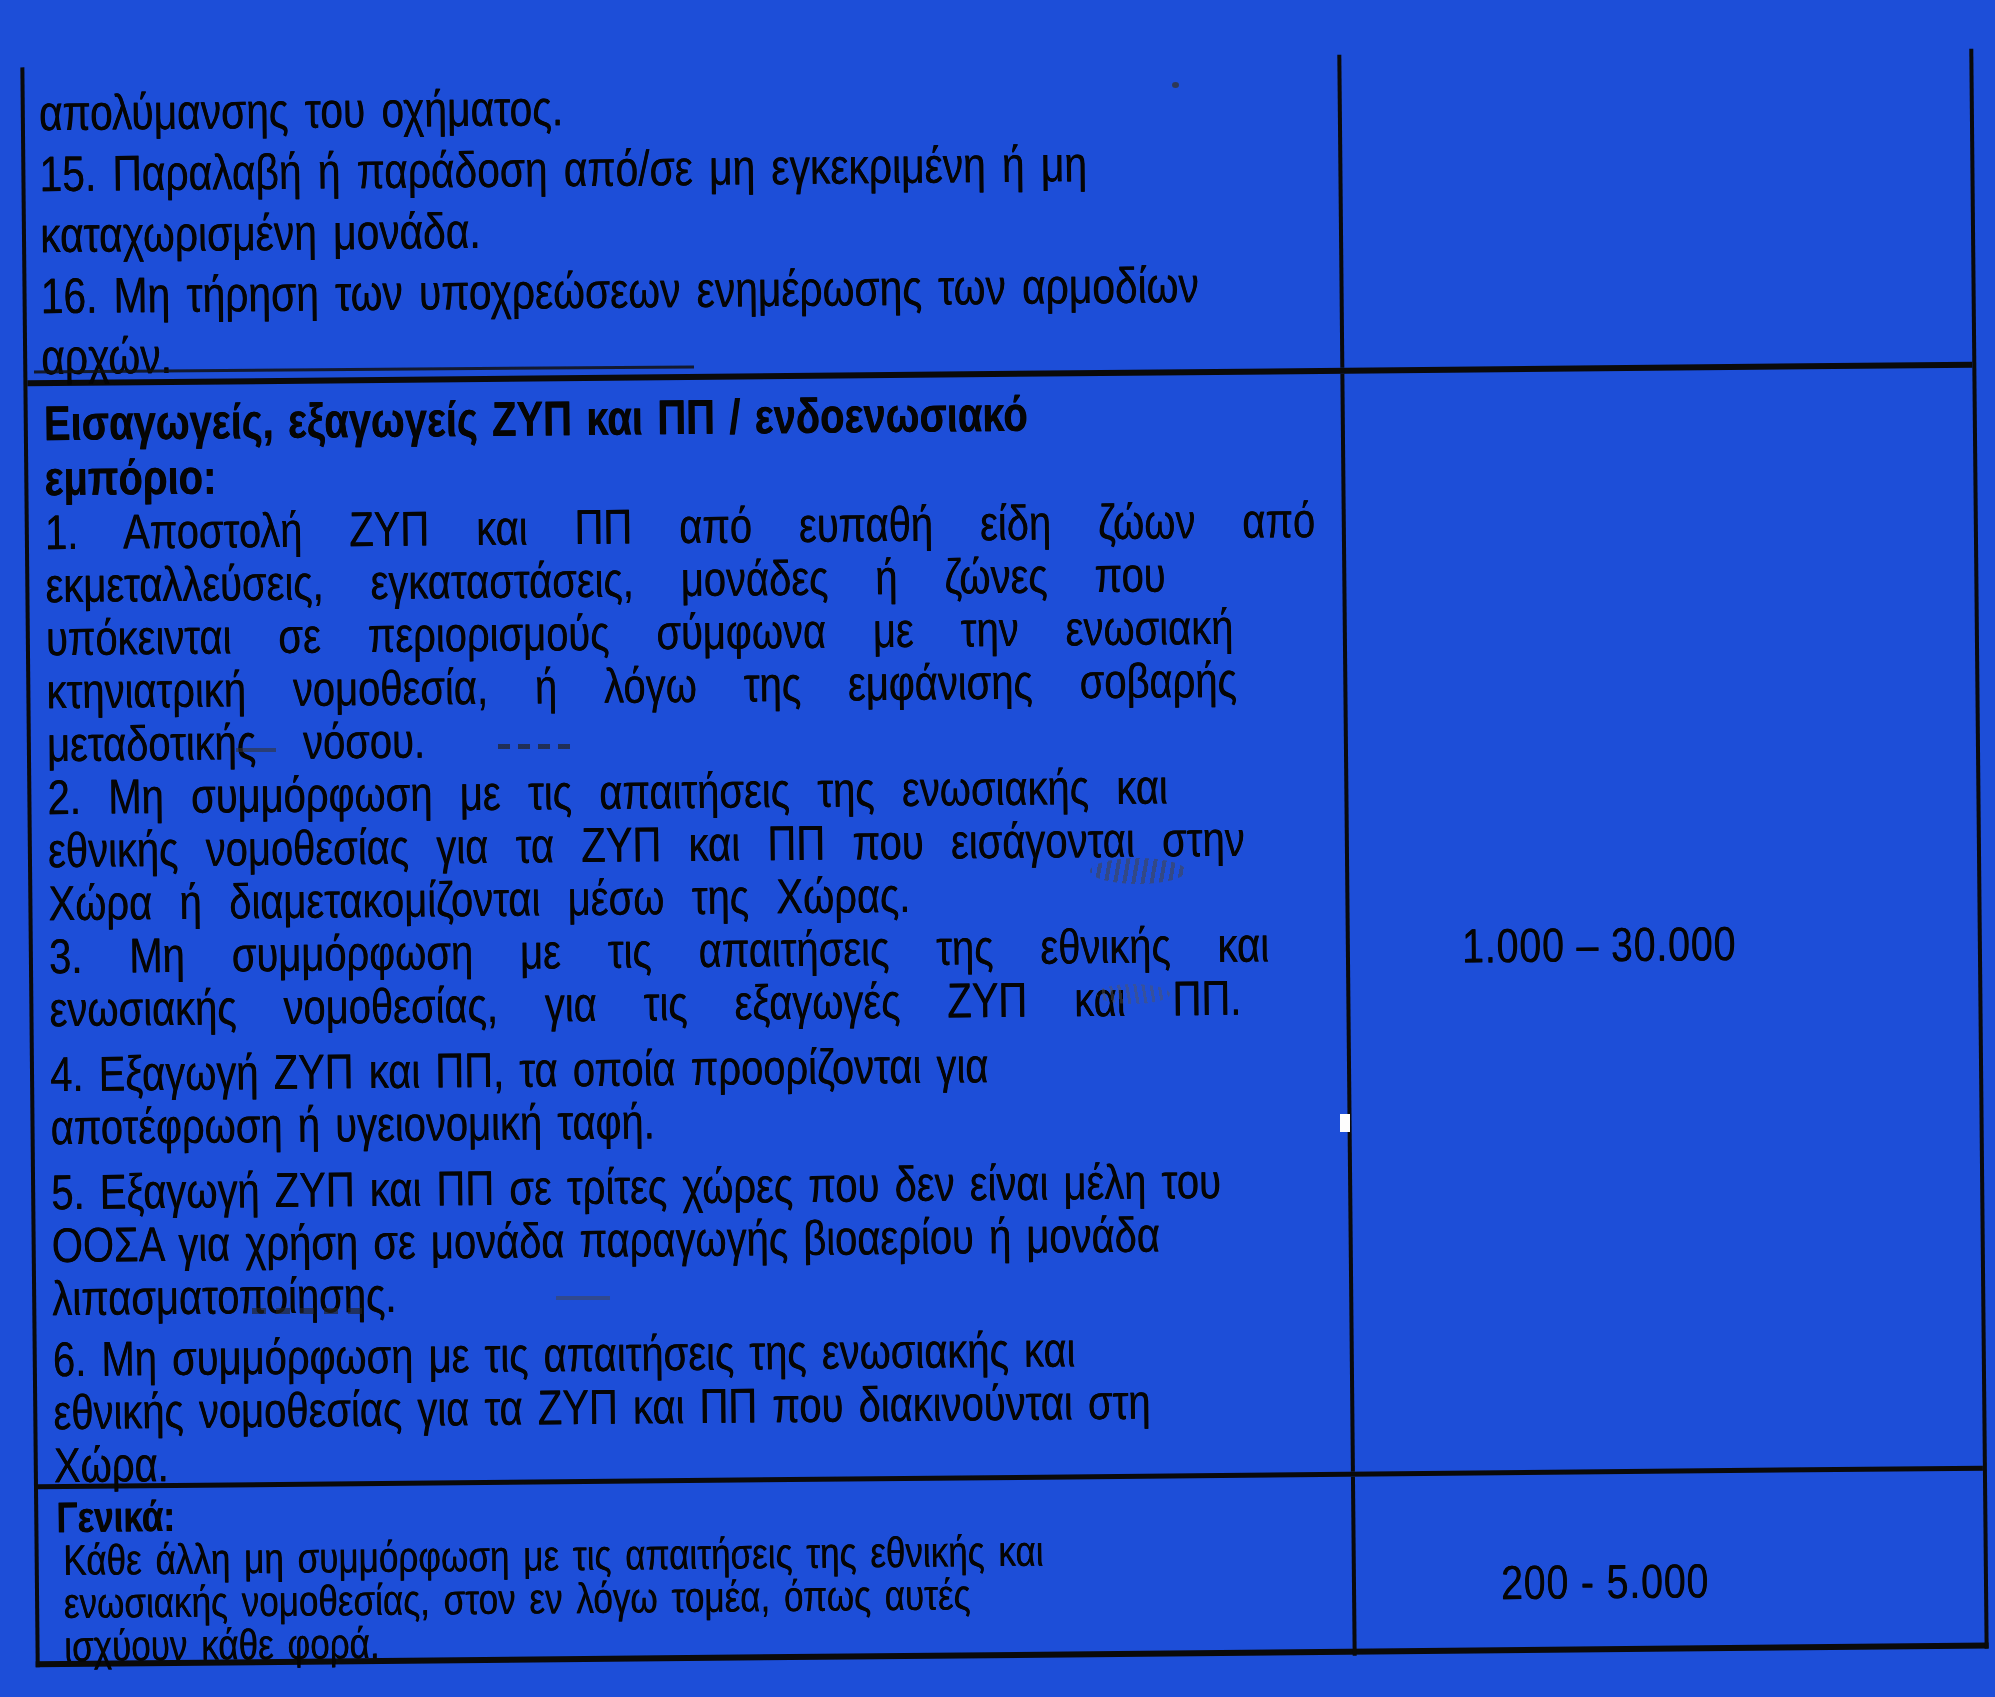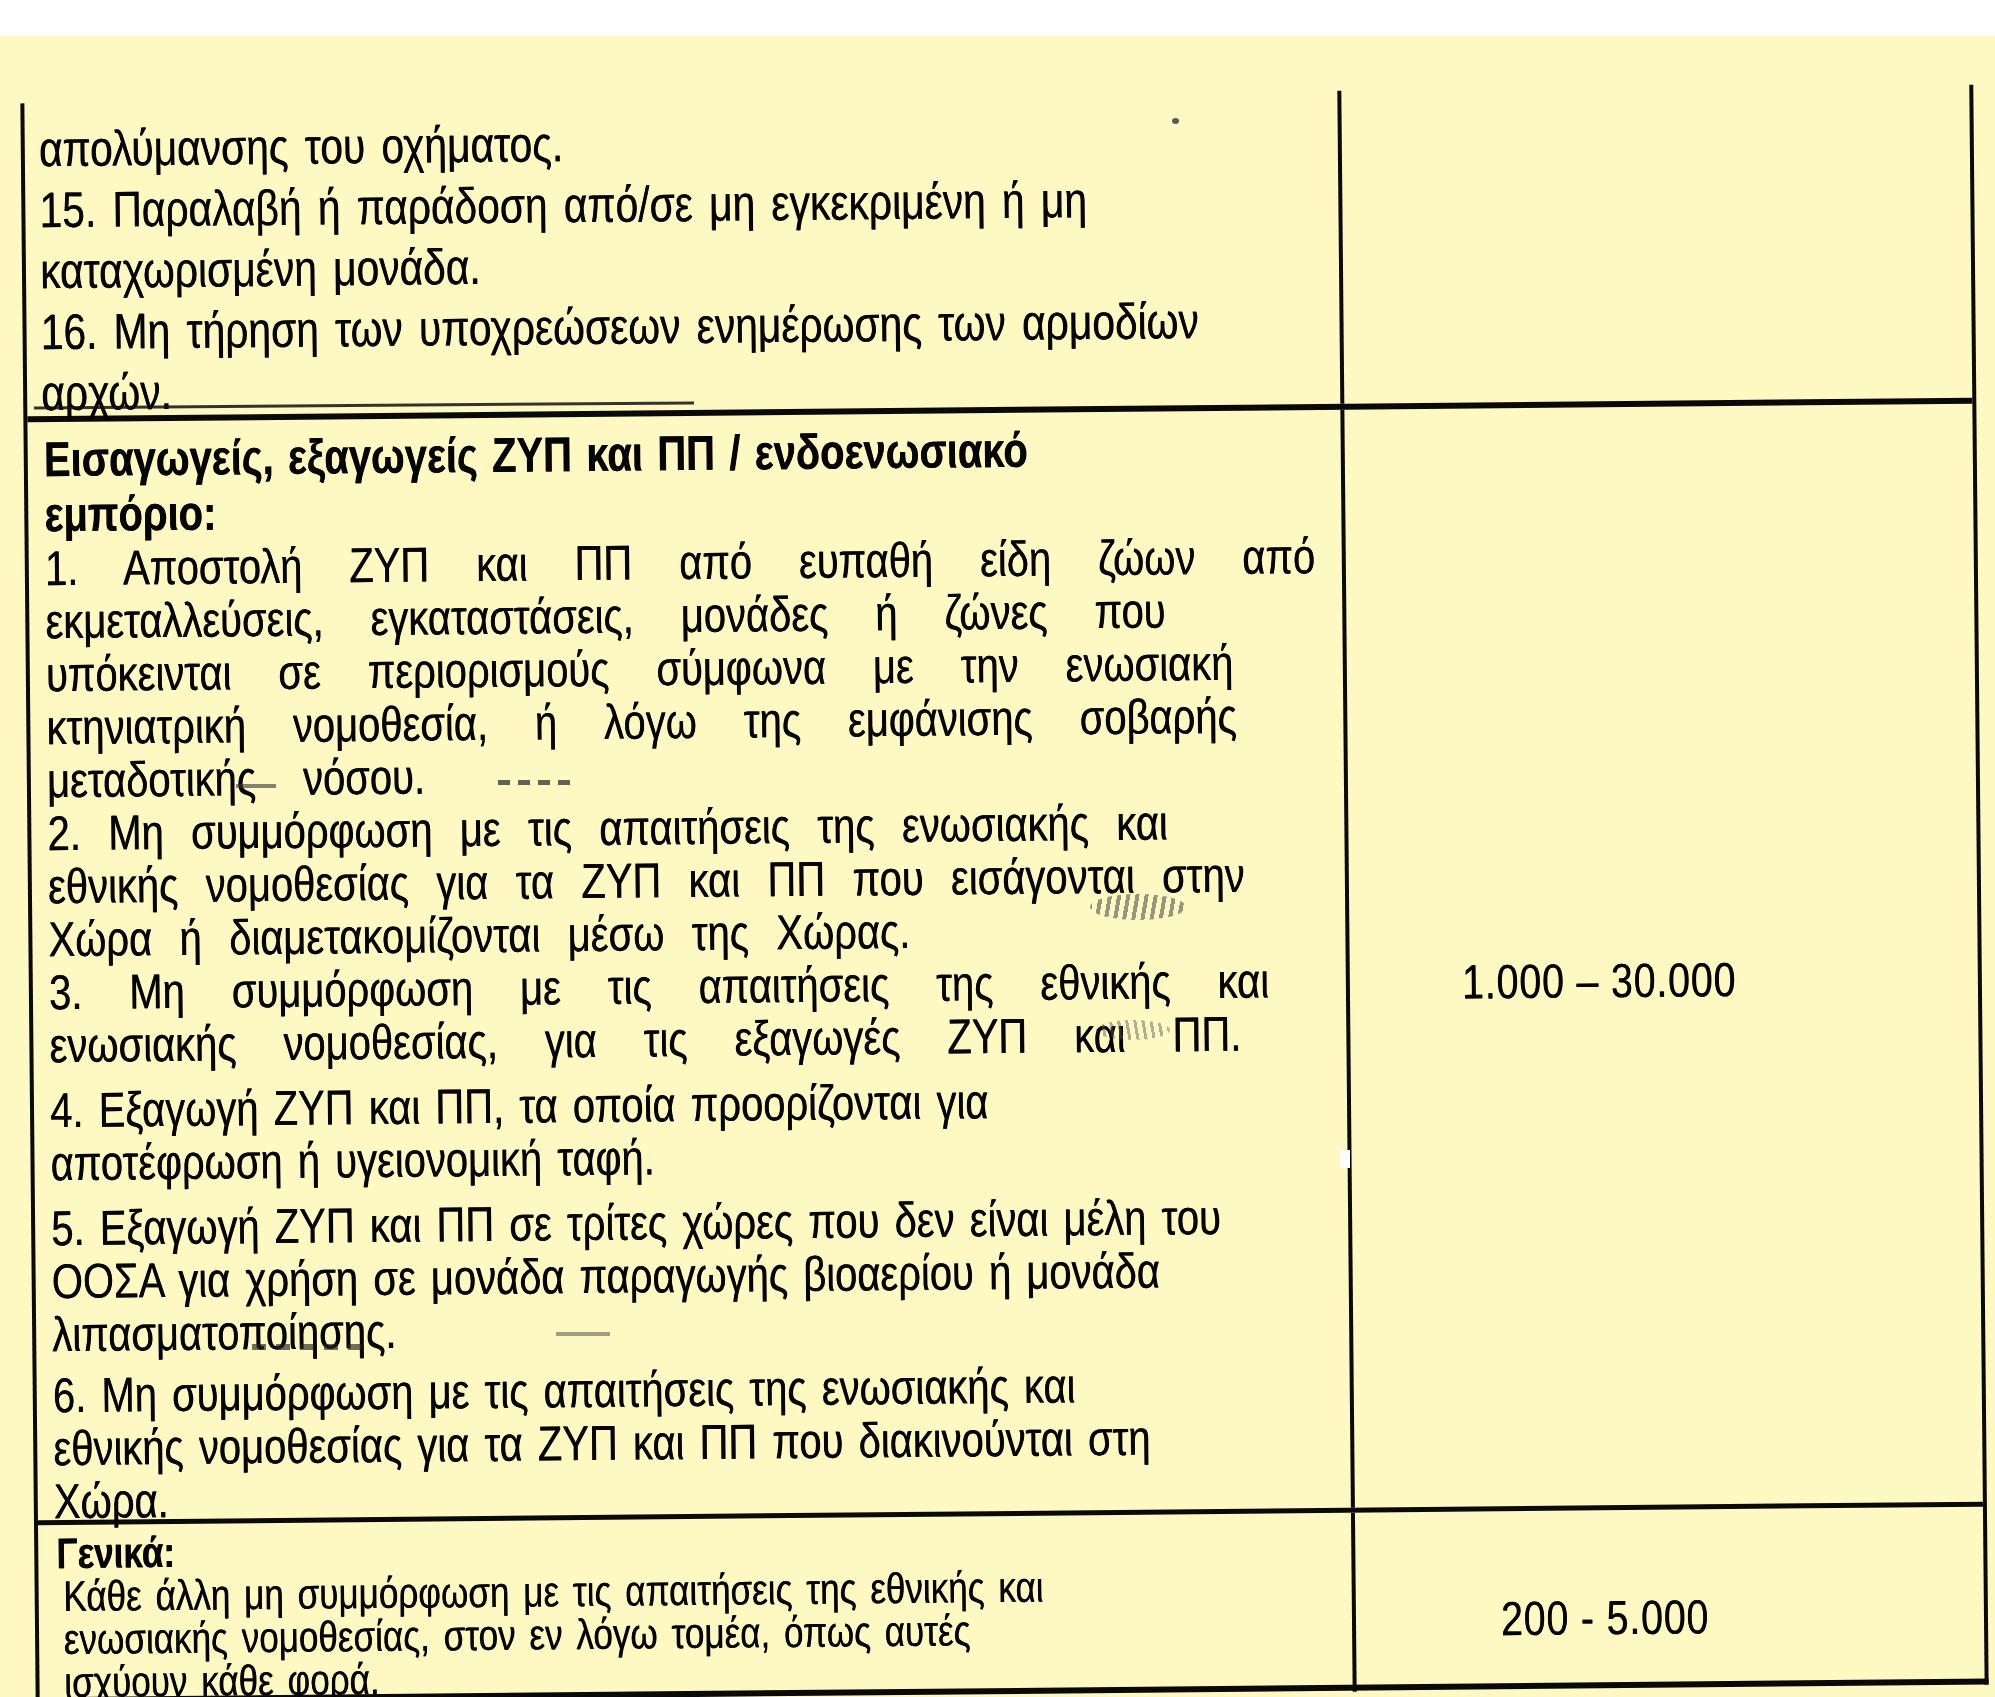--- a/index.html
+++ b/index.html
@@ -1,21 +1,21 @@
 <!DOCTYPE html>
 <html lang="el"><head>
 <meta charset="utf-8">
 <style>
   html,body{margin:0;padding:0;}
   body{
     width:1995px;height:1697px;position:relative;overflow:hidden;
     background:#ffffff;color:#050505;
     font-family:"Liberation Sans","DejaVu Sans",sans-serif;
   }
-  .page{position:absolute;inset:0;background:#fef9c3;margin-top:36px;}
+  .page{position:absolute;inset:0;background:#1d4ed8;}
   
   .scan-table{
     position:absolute;left:28px;top:58px;width:1953px;height:1600px;
     box-sizing:border-box;
     border-left:4px solid #0a0a0a;
     border-right:4px solid #0a0a0a;
     border-bottom:6px solid #0a0a0a;
     transform:rotate(-0.55deg);
     transform-origin:center center;
     display:flex;flex-direction:column;

